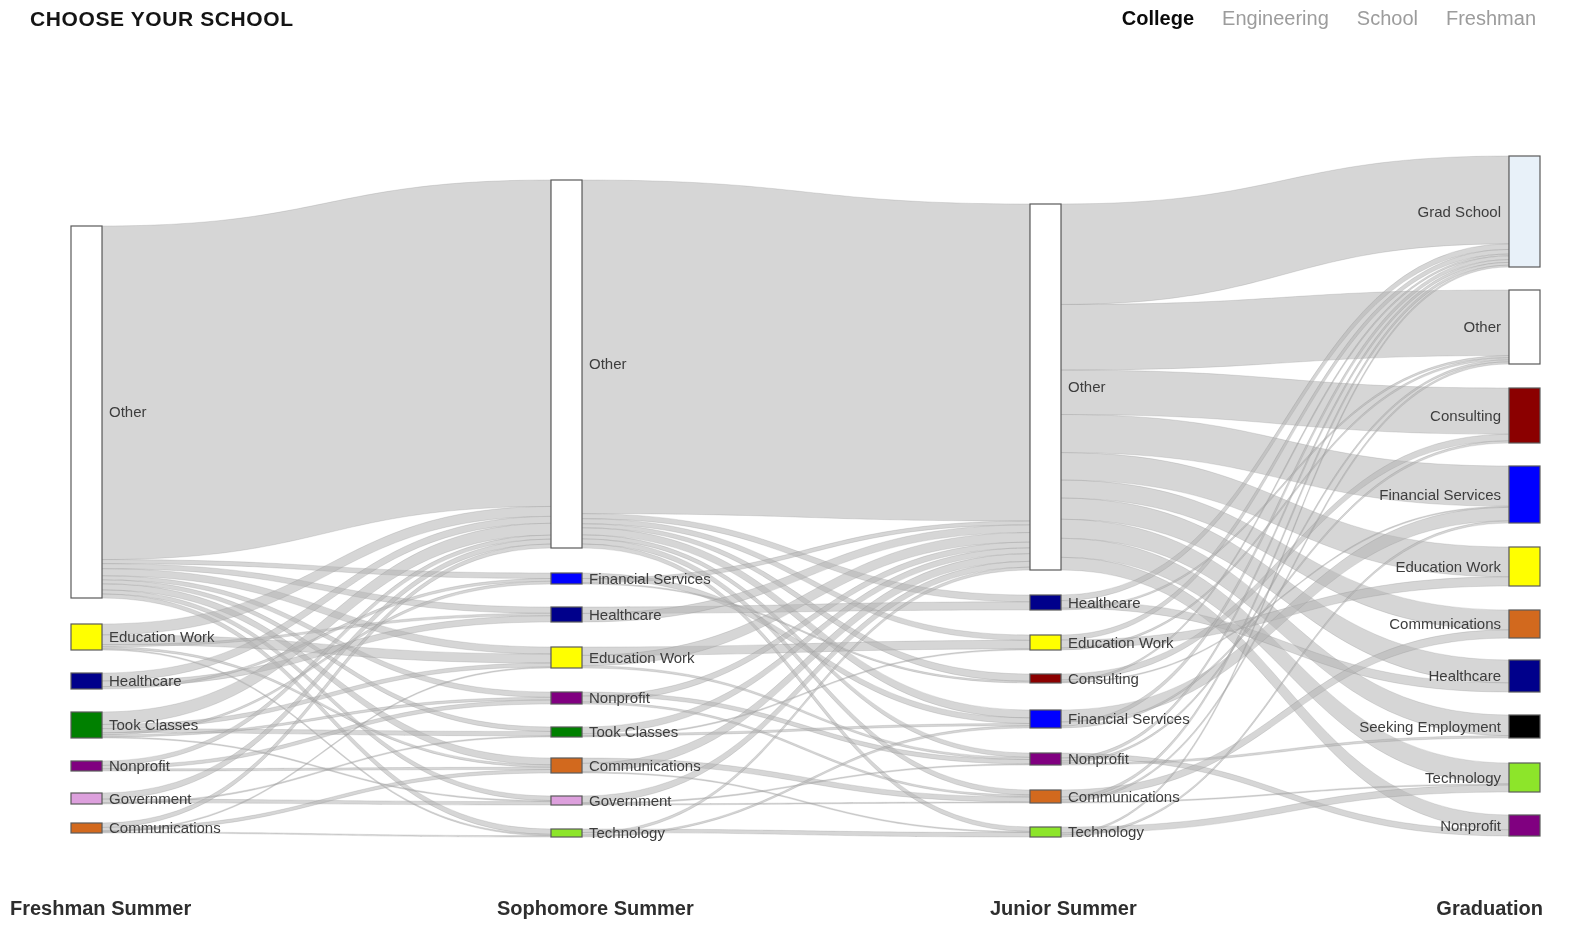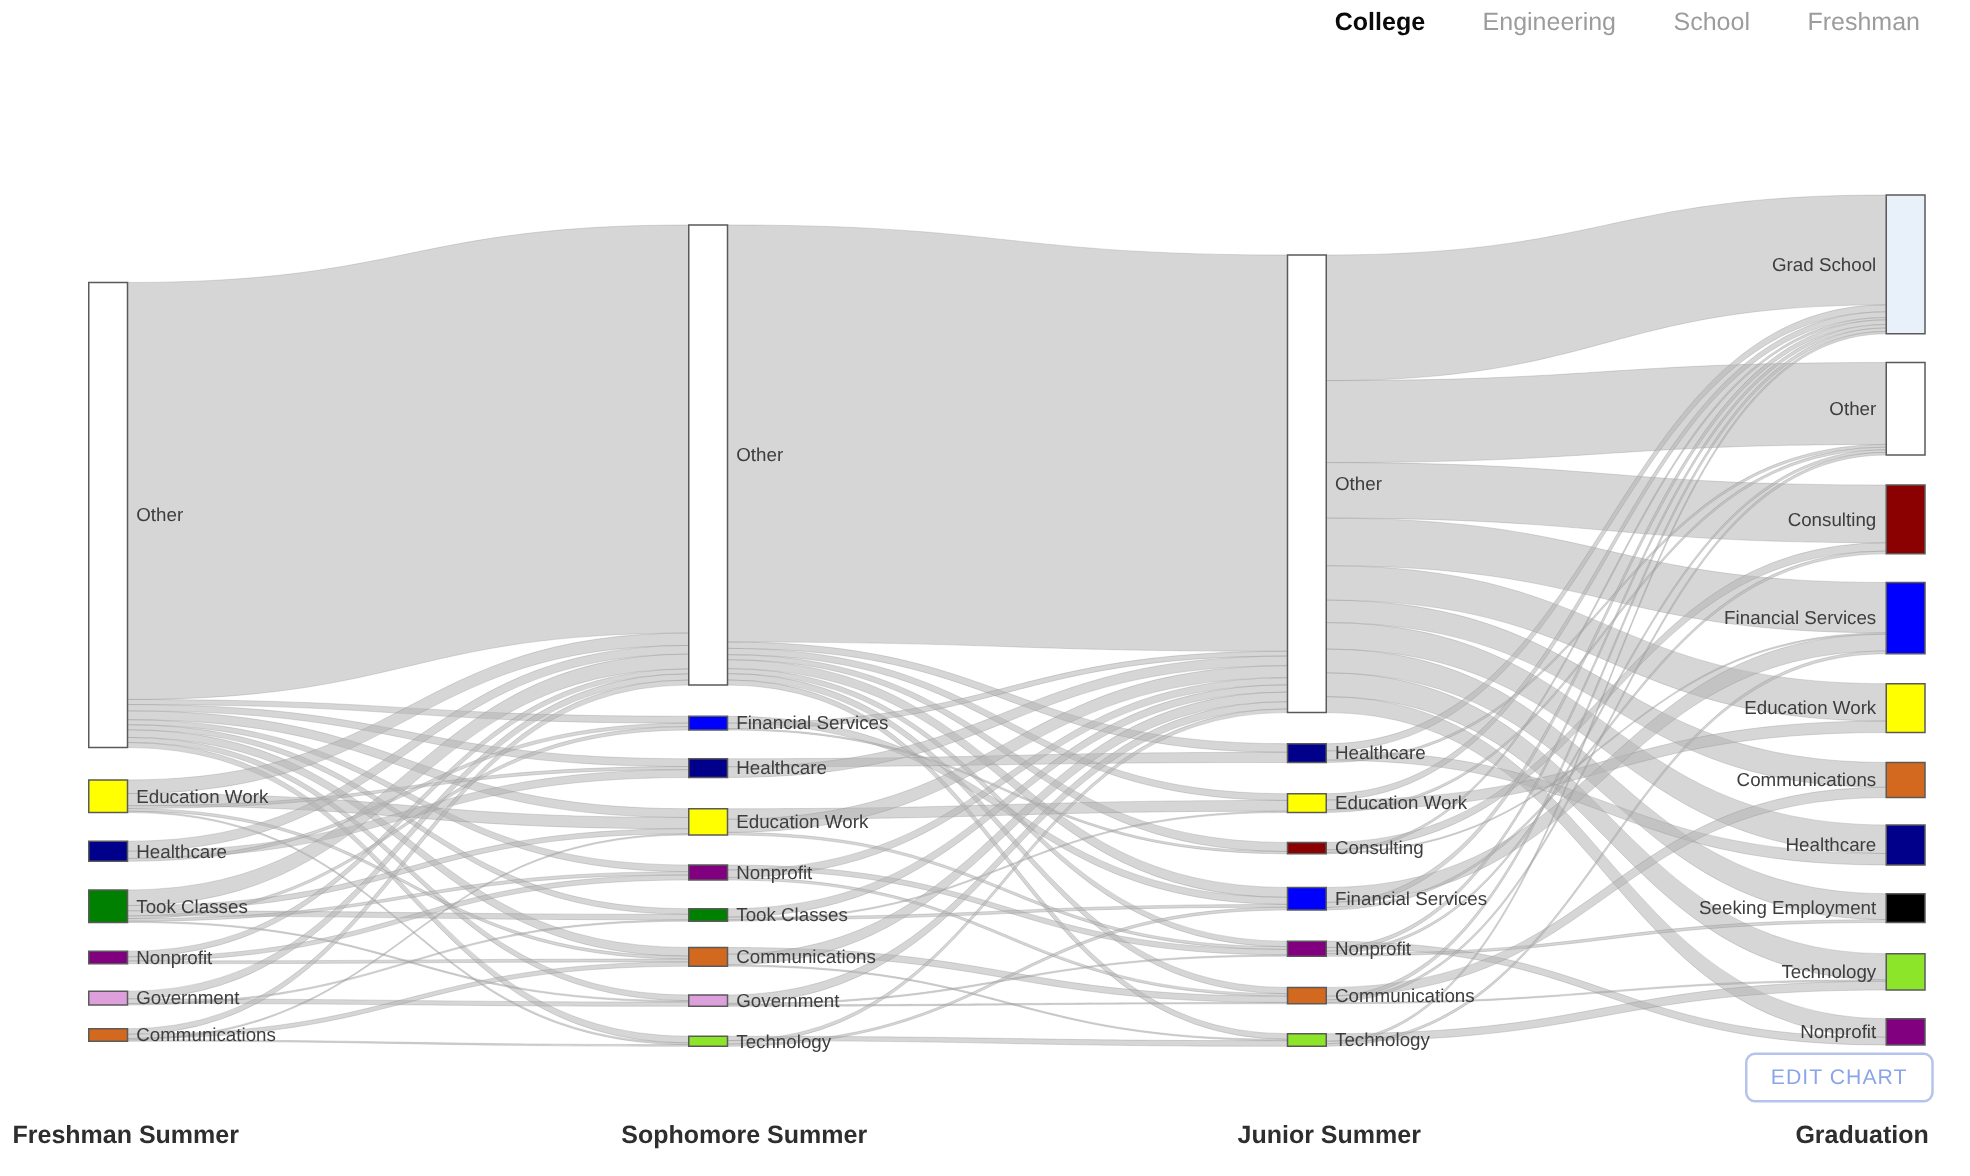--- a/index.html
+++ b/index.html
@@ -1,21 +1,21 @@
 <!DOCTYPE html>
 <html><head>
 <meta charset="utf-8">
 <style>
   html,body{margin:0;padding:0;background:#ffffff;}
   #app{position:relative;width:1576px;height:941px;overflow:hidden;
        font-family:"Liberation Sans",sans-serif;background:#fff;}
   #sankey{position:absolute;left:0;top:0;}
   .page-title{position:absolute;left:30px;top:7px;font-size:21px;font-weight:700;
        letter-spacing:.6px;color:#141414;}
-  .nav{position:absolute;top:7px;right:40px;display:flex;gap:46px;align-items:center;}
+  .nav{position:absolute;top:7px;right:40px;display:flex;gap:28px;align-items:center;}
   .nav .tab{background:none;border:none;padding:0;margin:0;cursor:pointer;
        font-family:"Liberation Sans",sans-serif;font-size:20px;color:#9c9c9c;}
   .nav .tab.active{color:#0a0a0a;font-weight:700;}
   .col-label{position:absolute;top:897px;font-size:20px;color:#2e2e2e;font-weight:bold;}
   .col-label.freshman{left:10px;}
   .col-label.sophomore{left:497px;}
   .col-label.junior{left:966px;margin-left:24px;}
   .col-label.graduation{right:33px;text-align:center;}
   .edit-chart{position:absolute;right:29px;top:842px;height:40px;padding:0 19px;
        background:#fff;border:2px solid #b4c4ee;border-radius:8px;cursor:pointer;
@@ -188,27 +188,27 @@
       <rect x="1509" y="660" width="31" height="32" fill="#00008b" stroke="#5a5a5a" stroke-width="1.2"></rect>
       <text x="1501" y="681" text-anchor="end" class="node-label">Healthcare</text>
       <rect x="1509" y="715" width="31" height="23" fill="#000000" stroke="#5a5a5a" stroke-width="1.2"></rect>
       <text x="1501" y="731.5" text-anchor="end" class="node-label">Seeking Employment</text>
       <rect x="1509" y="763" width="31" height="29" fill="#8de52a" stroke="#5a5a5a" stroke-width="1.2"></rect>
       <text x="1501" y="782.5" text-anchor="end" class="node-label">Technology</text>
       <rect x="1509" y="815" width="31" height="21" fill="#800080" stroke="#5a5a5a" stroke-width="1.2"></rect>
       <text x="1501" y="830.5" text-anchor="end" class="node-label">Nonprofit</text>
     </svg>
 
+  <div class="page-title">CHOOSE YOUR SCHOOL</div>
 
   <div class="nav">
     <button class="tab active">College</button>
     <button class="tab">Engineering</button>
     <button class="tab">School</button>
     <button class="tab">Freshman</button>
   </div>
 
   <div class="col-label freshman">Freshman Summer</div>
   <div class="col-label sophomore">Sophomore Summer</div>
   <div class="col-label junior">Junior Summer</div>
   <div class="col-label graduation">Graduation</div>
 
-  <button class="edit-chart">EDIT CHART</button>
 </div>
 
 </body></html>

